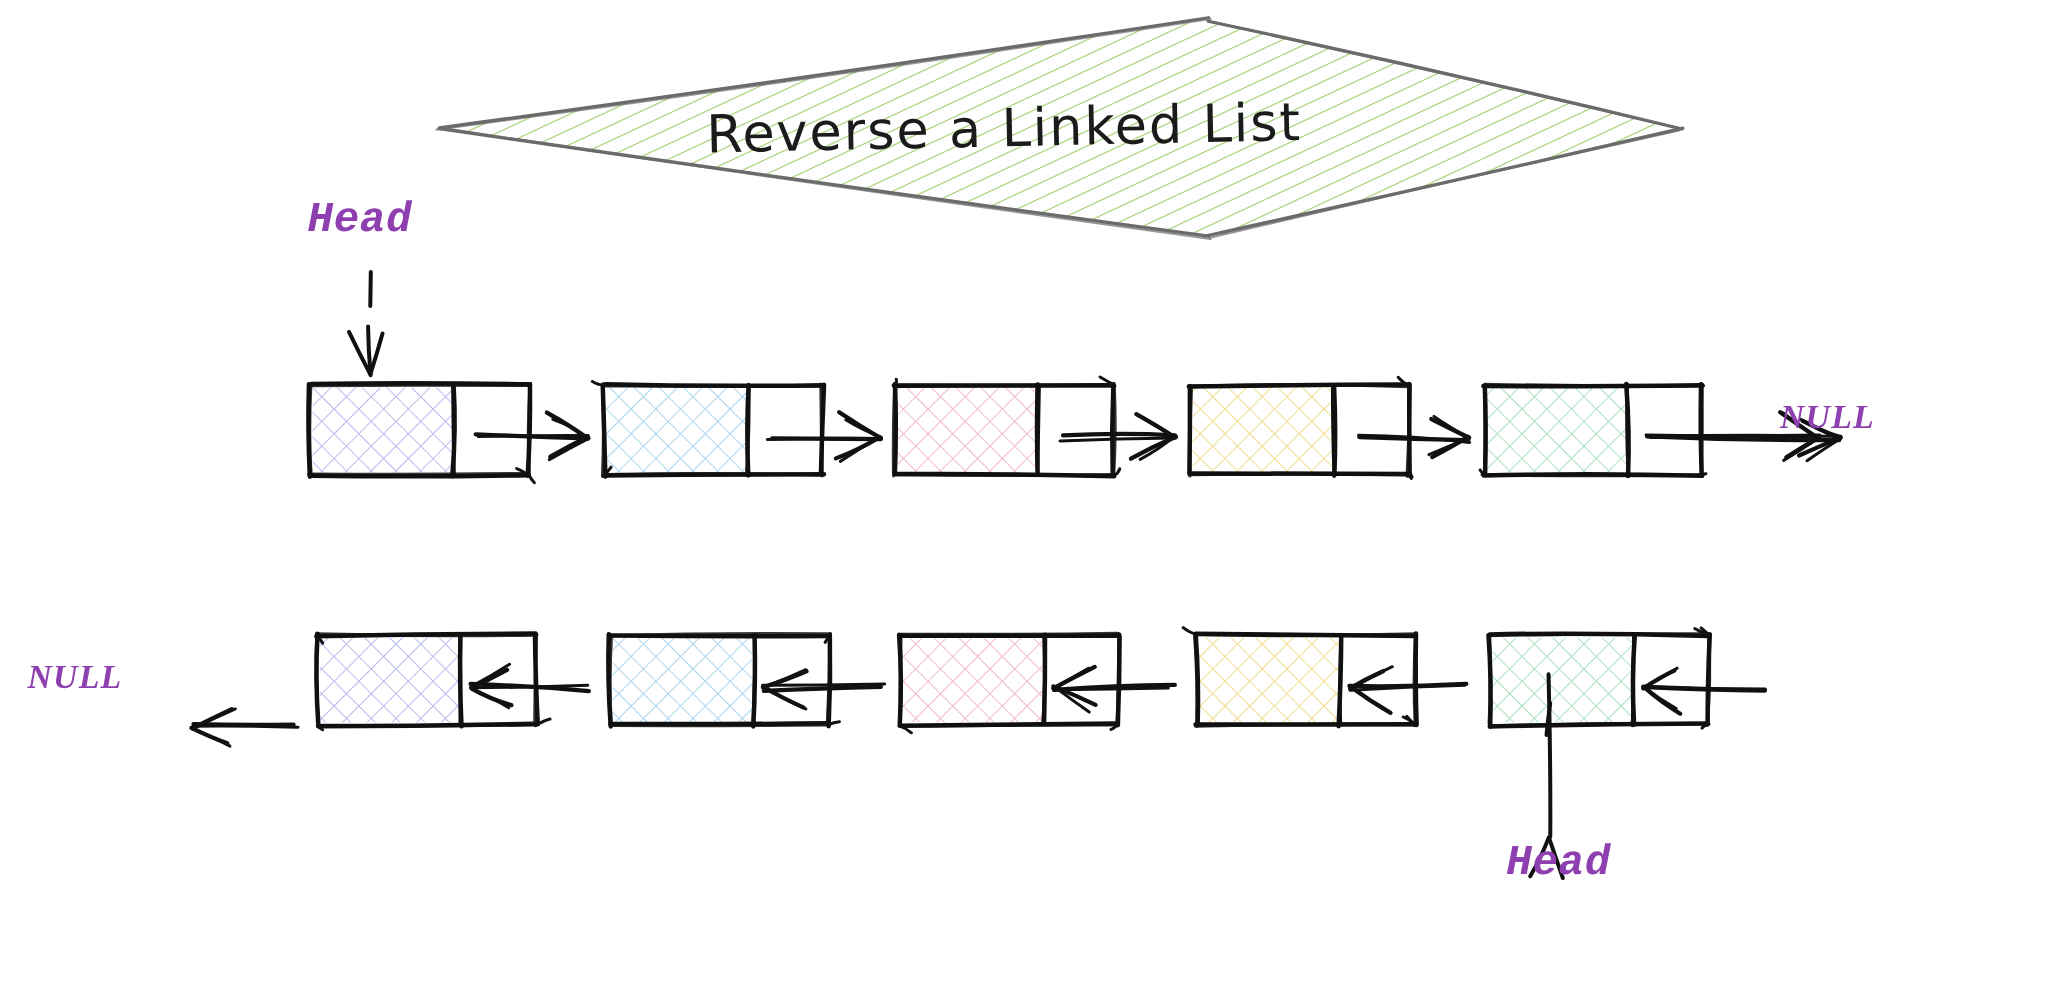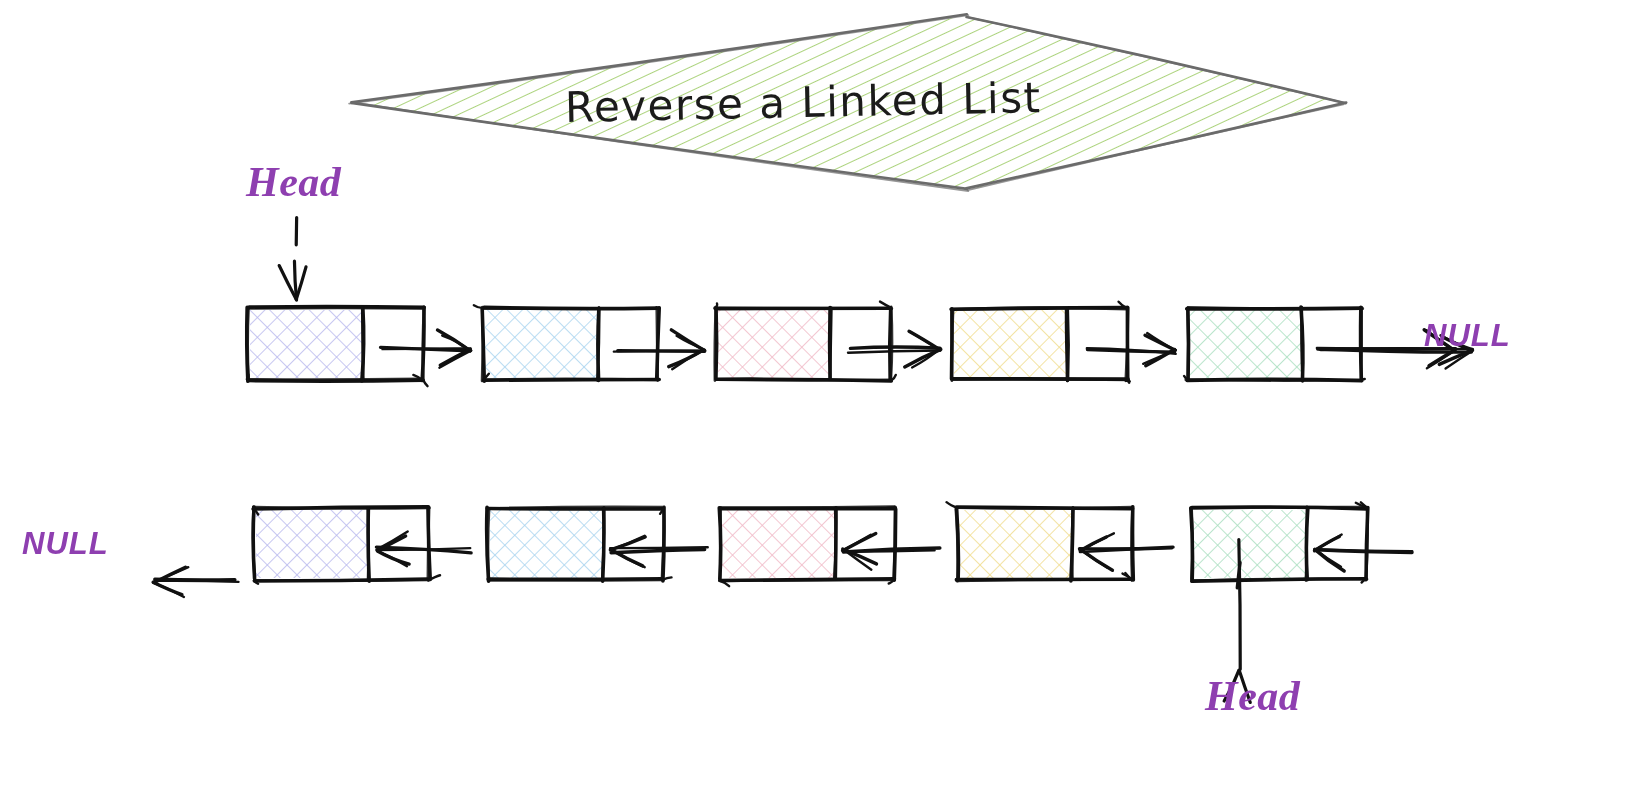--- a/index.html
+++ b/index.html
@@ -31,29 +31,29 @@
   }
   .title-text {
     font-family: "DejaVu Sans", sans-serif;
     font-size: 42px;
     font-weight: 400;
     letter-spacing: 1.5px;
     color: #1b1b1b;
     transform: rotate(-1.2deg);
   }
   .label-hand {
-    font-family: Liberation Serif, serif;
-    font-size: 42px;
+    font-family: Liberation Mono, monospace;
+    font-size: 34px;
     font-weight: 700;
     font-style: italic;
     letter-spacing: 0.5px;
   }
   .null-hand {
-    font-family: Liberation Sans, sans-serif;
-    font-size: 31px;
+    font-family: Liberation Serif, serif;
+    font-size: 27px;
     font-weight: 700;
     font-style: italic;
     letter-spacing: 1px;
   }
 </style>
 </head>
 <body>
 
 <div id="canvas">
 

